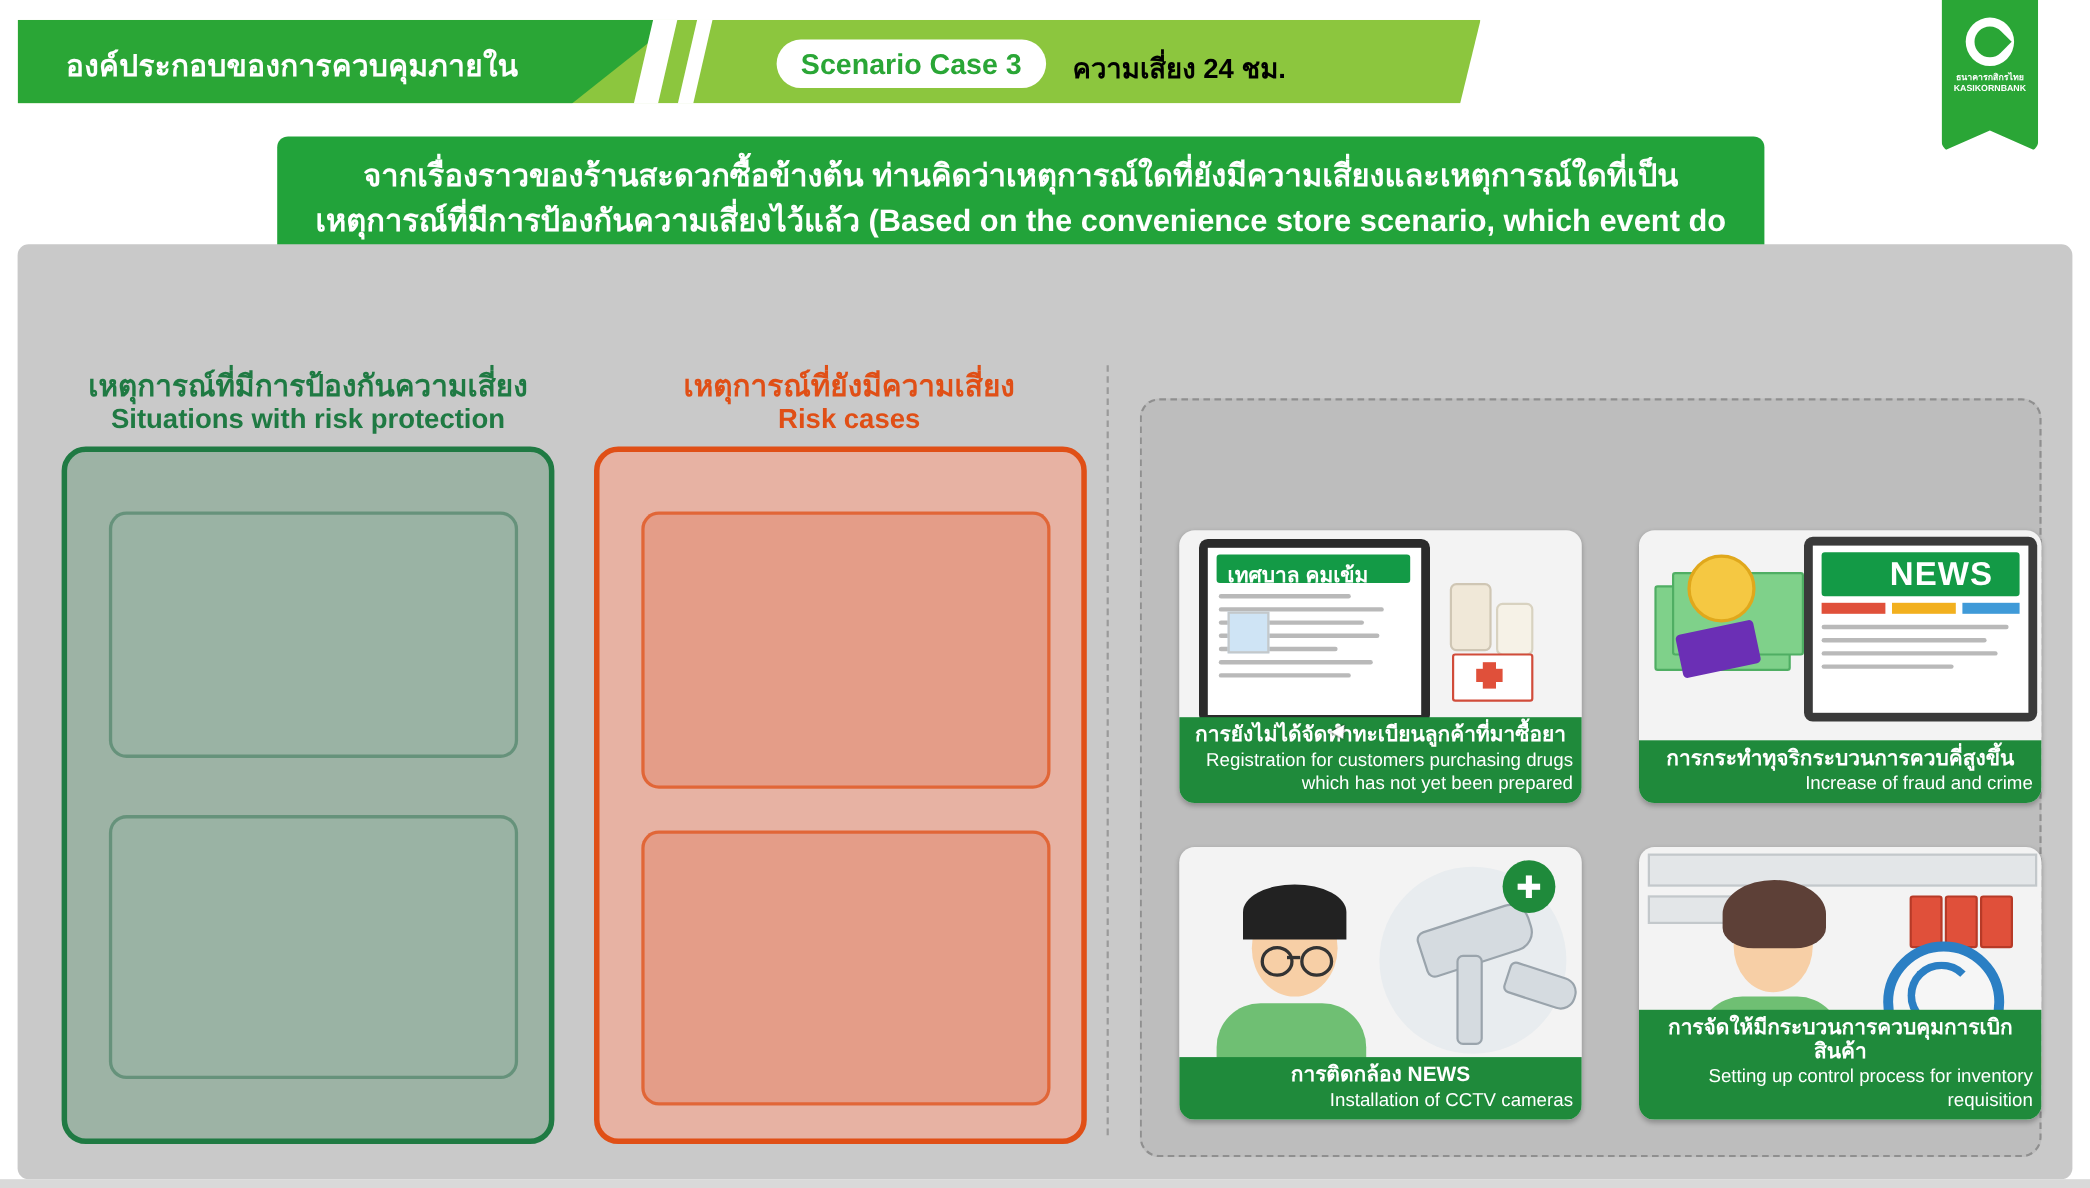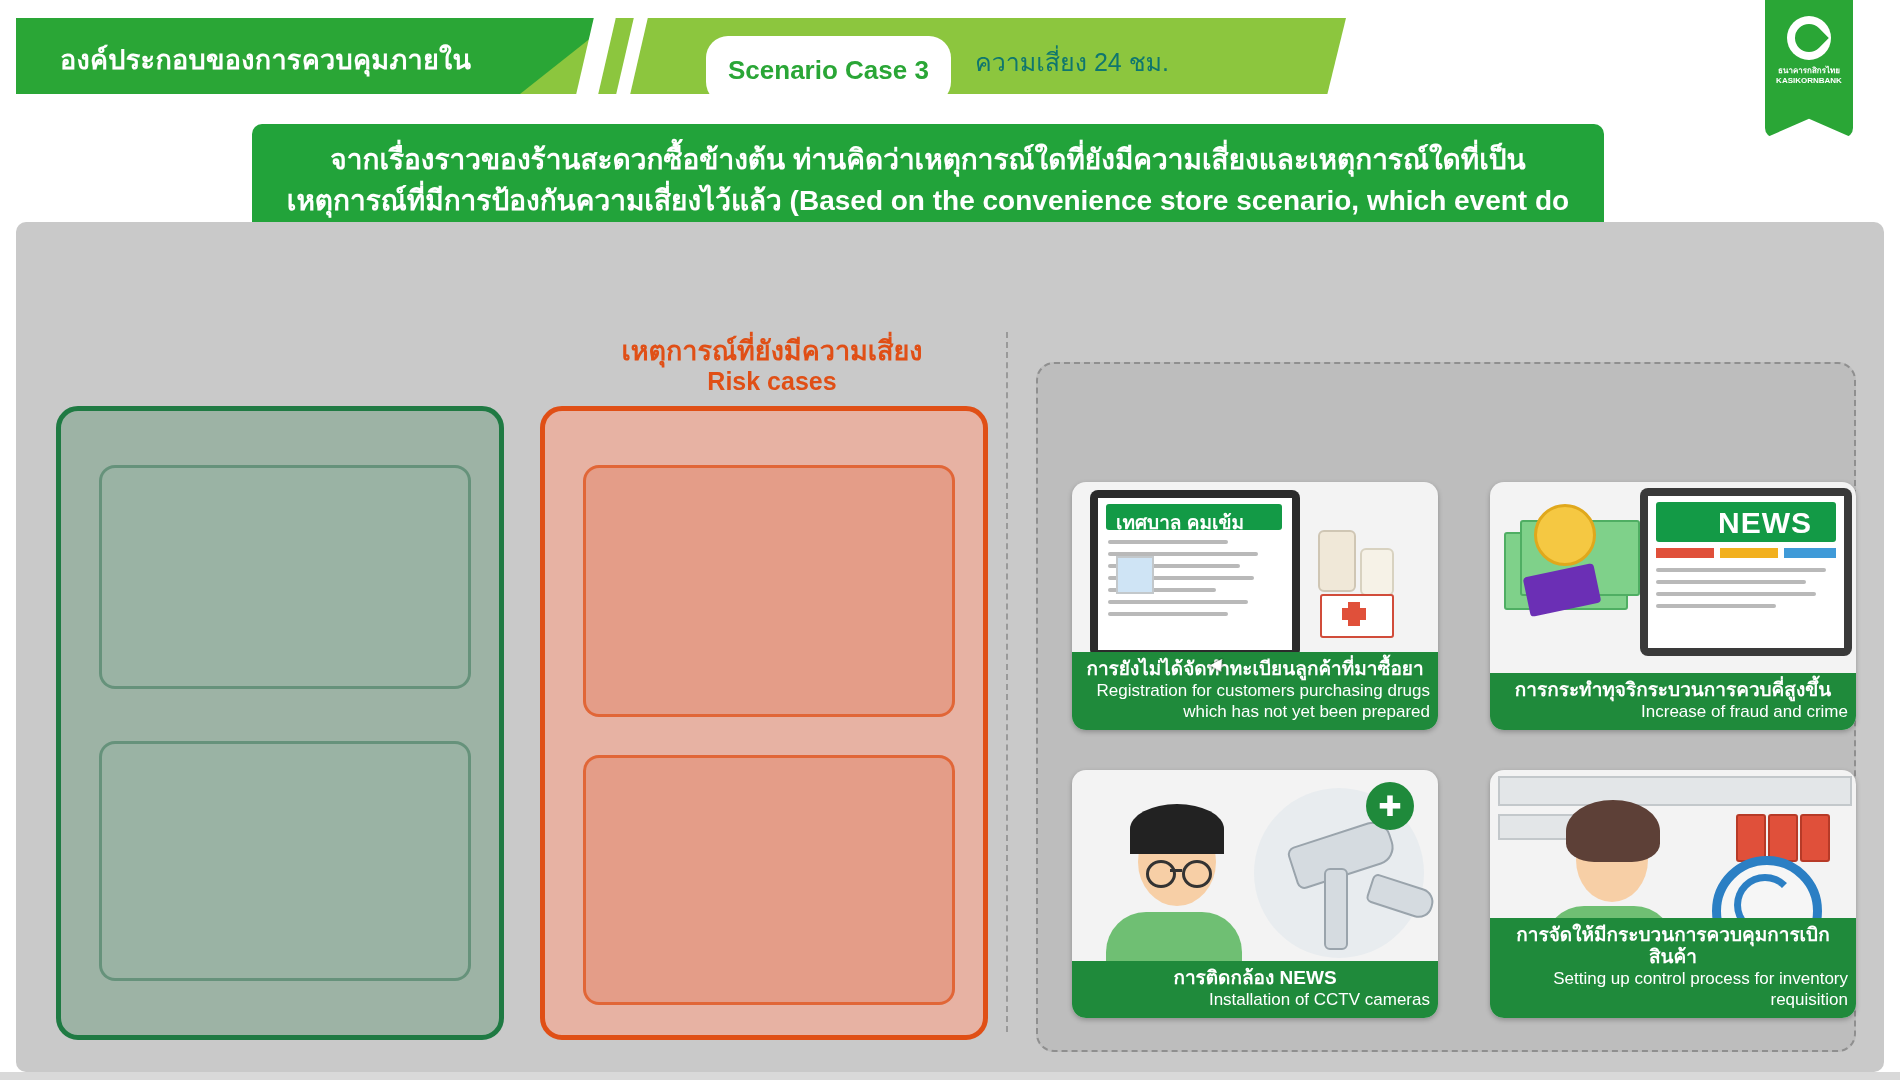--- a/index.html
+++ b/index.html
@@ -66,37 +66,37 @@
     color: #ffffff;
     font-size: 27px;
     font-weight: bold;
     letter-spacing: .3px;
     white-space: nowrap;
   }
   .scenario-pill {
     position: absolute;
     left: 706px; top: 36px;
     height: 44px;
-    padding: 12px 22px;
+    padding: 0 22px;
     background: #ffffff;
     border-radius: 22px;
     display: flex;
     align-items: center;
     justify-content: center;
     color: #2aa636;
     font-size: 26px;
     font-weight: bold;
     white-space: nowrap;
   }
   .scenario-sub {
     position: absolute;
     left: 975px; top: 42px;
-    color: #0f766e;
+    color: #000000;
     font-size: 25px;
-    font-weight: normal;
+    font-weight: bold;
     white-space: nowrap;
   }
   .logo-box {
     position: absolute;
     right: 47px; top: 0;
     width: 88px;
     height: 138px;
     background: #2aa636;
     border-bottom-left-radius: 10px;
     border-bottom-right-radius: 10px;
@@ -404,20 +404,24 @@
       </div>
       <div class="logo-text">ธนาคารกสิกรไทย
 KASIKORNBANK</div>
     </div>
   </div>
 
   <div class="question">จากเรื่องราวของร้านสะดวกซื้อข้างต้น ท่านคิดว่าเหตุการณ์ใดที่ยังมีความเสี่ยงและเหตุการณ์ใดที่เป็นเหตุการณ์ที่มีการป้องกันความเสี่ยงไว้แล้ว (Based on the convenience store scenario, which event do you think is at risk? and which event is protected against risks?</div>
 
   <div class="panel"></div>
 
+  <div class="col-head head-green" style="left:60px; top:336px; width:440px;">
+    <span class="th">เหตุการณ์ที่มีการป้องกันความเสี่ยง</span>
+    <span class="en">Situations with risk protection</span>
+  </div>
   <div class="dropzone dz-green" style="left:56px; top:406px; width:448px; height:634px;">
     <div class="slot slot-green" style="left:38px; top:54px; width:372px; height:224px;"></div>
     <div class="slot slot-green" style="left:38px; top:330px; width:372px; height:240px;"></div>
   </div>
 
   <div class="col-head head-orange" style="left:552px; top:336px; width:440px;">
     <span class="th">เหตุการณ์ที่ยังมีความเสี่ยง</span>
     <span class="en">Risk cases</span>
   </div>
   <div class="dropzone dz-orange" style="left:540px; top:406px; width:448px; height:634px;">

